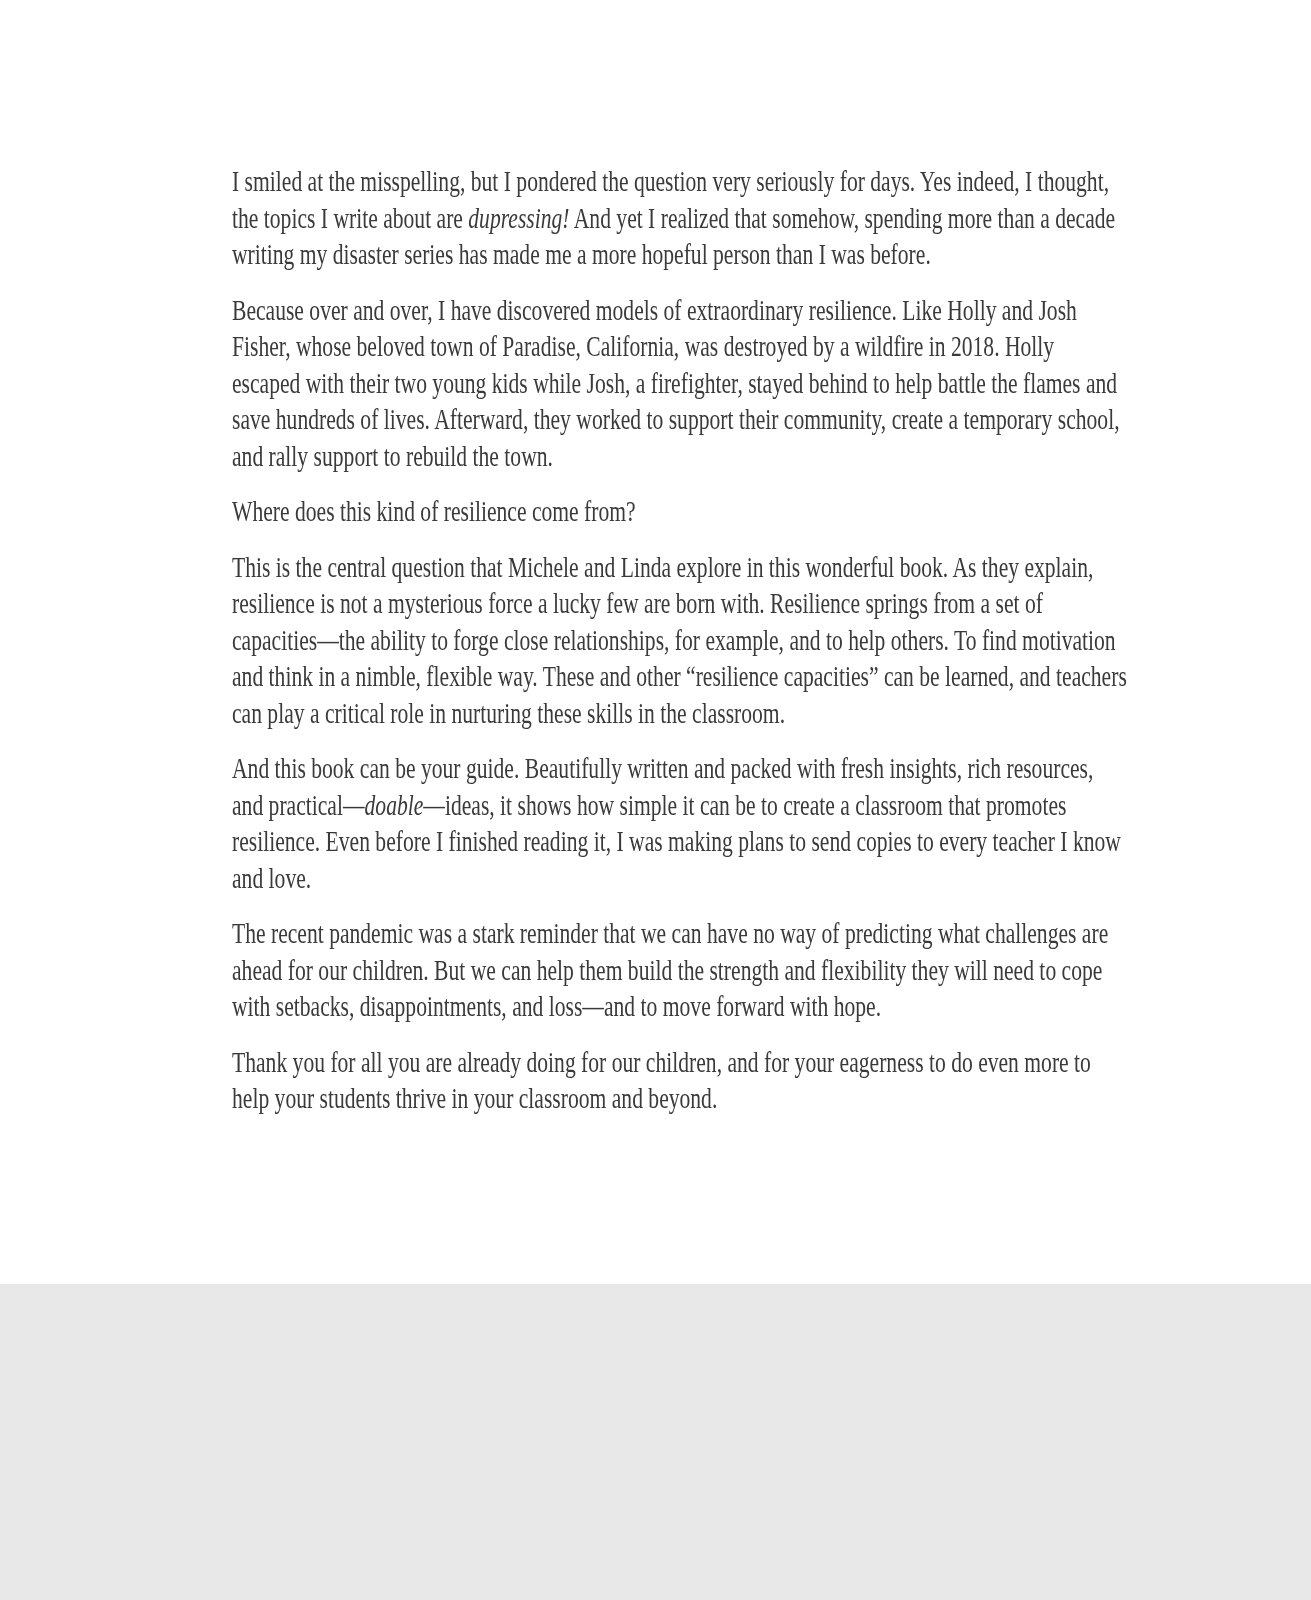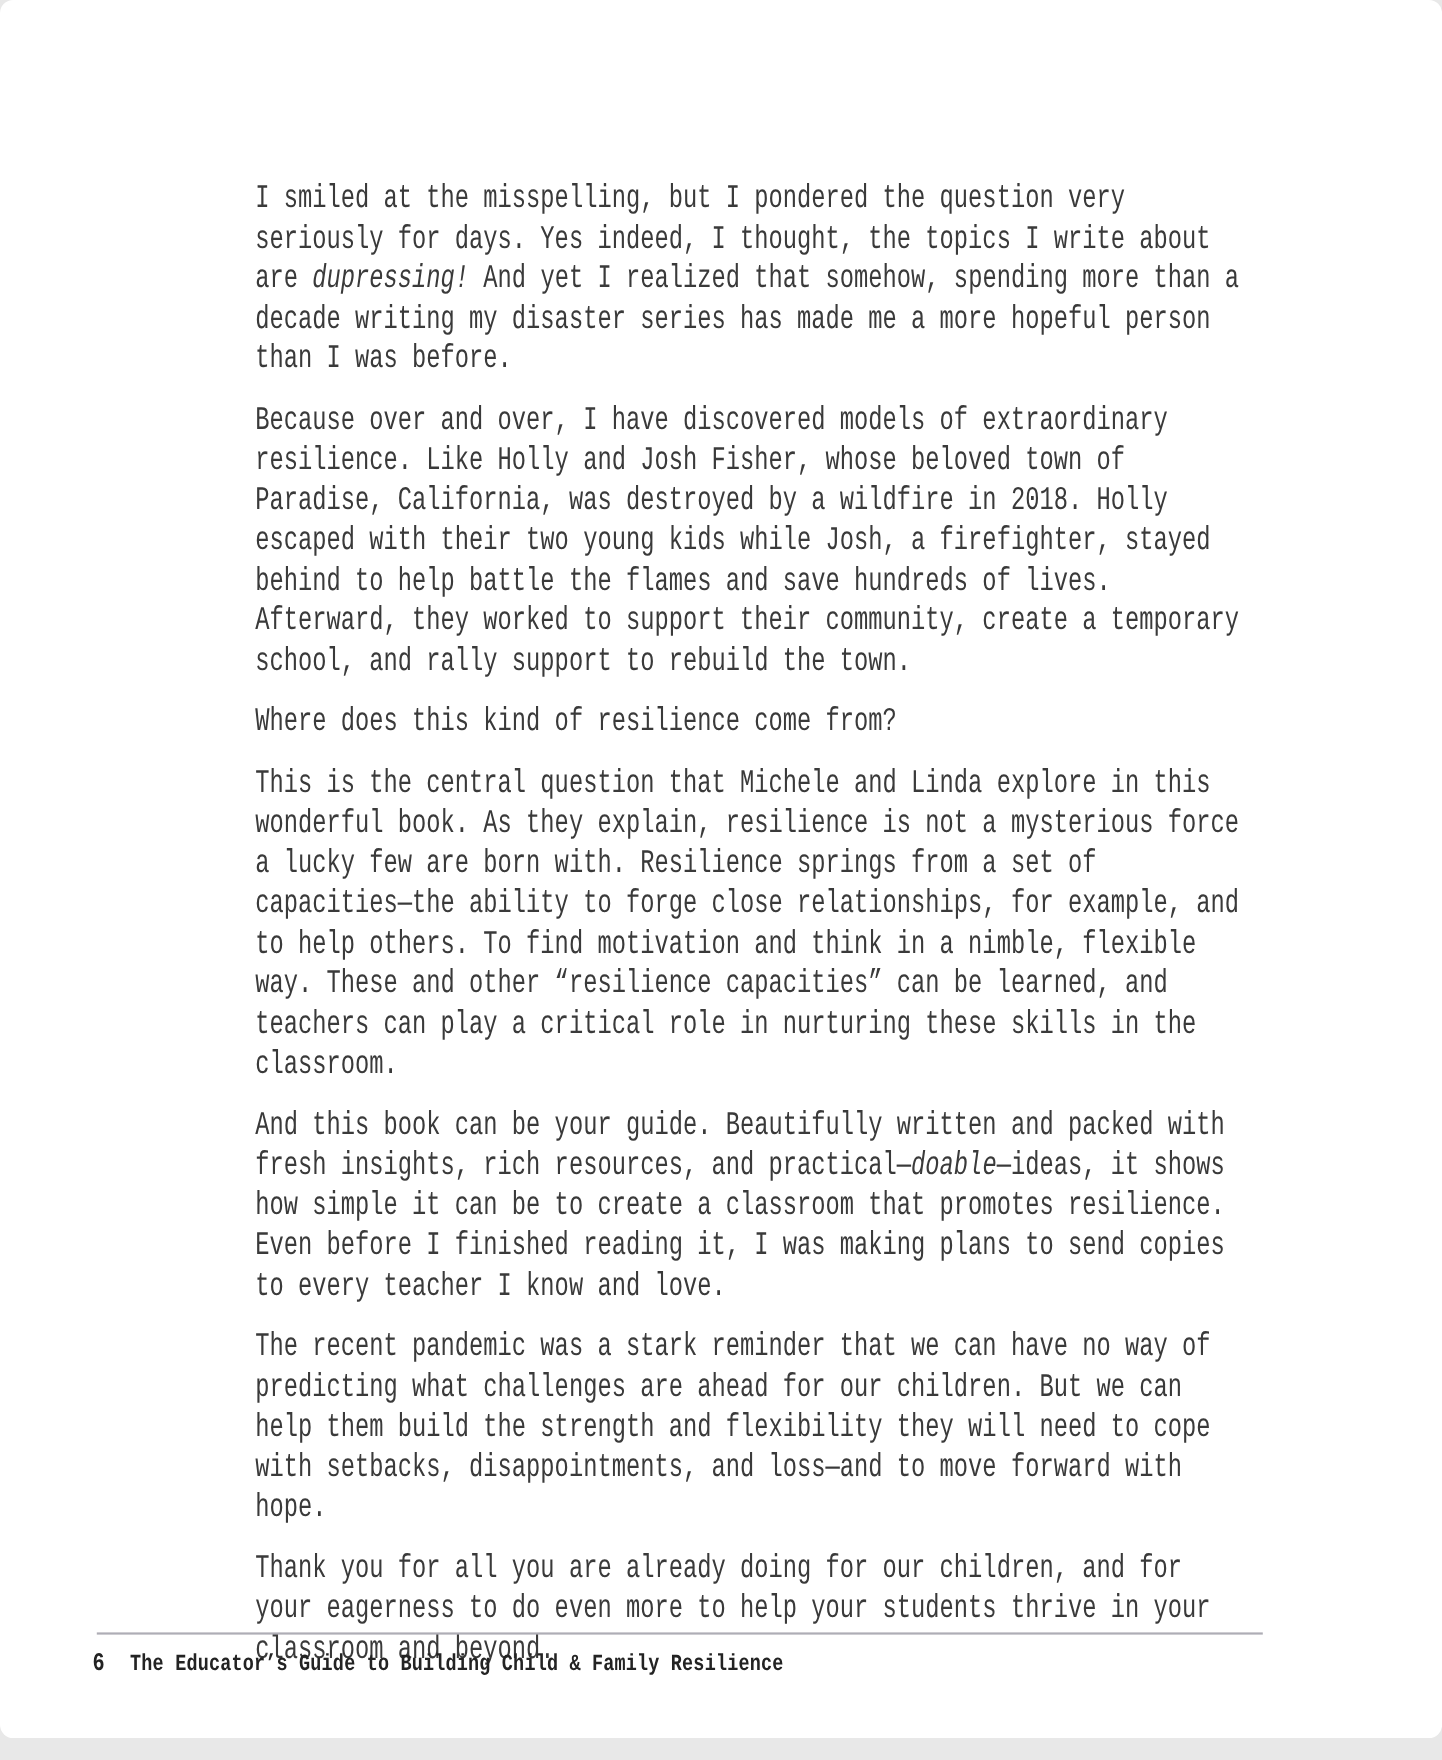--- a/index.html
+++ b/index.html
@@ -5,26 +5,25 @@
   :root{
     --body-text:#3a3a3a;
     --footer-text:#232323;
     --rule-color:#aeadb5;
     --page-bg:#ffffff;
   }
   html,body{margin:0;padding:0;background:#e8e8e8;}
   .page{
     position:relative;
     width:1311px;
-    height:1580px;
+    height:1284px;
     background:var(--page-bg);
-    font-family:Liberation Mono, monospace;
+    font-family:Liberation Serif, serif;
     overflow:hidden;
     margin:0 auto;
-    border-radius:12px;
   }
   
   .foreword-body{
     position:absolute;
     left:232px;
     top:163px;
     width:1243px;               
     transform:scaleX(0.72);
     transform-origin:0 0;
     color:var(--body-text);

